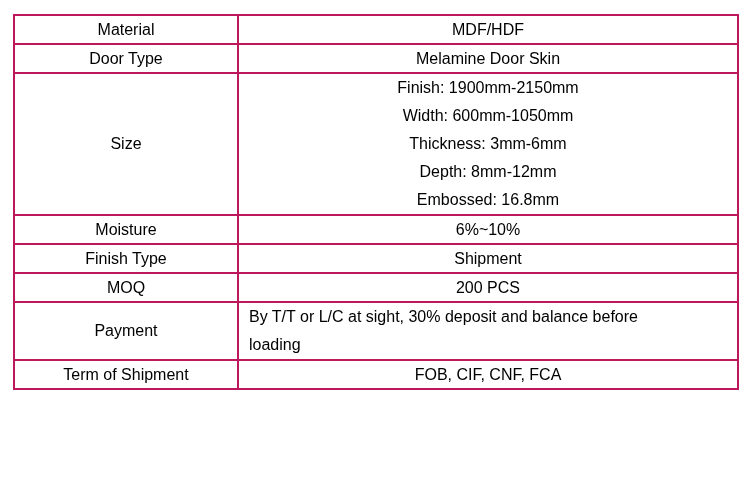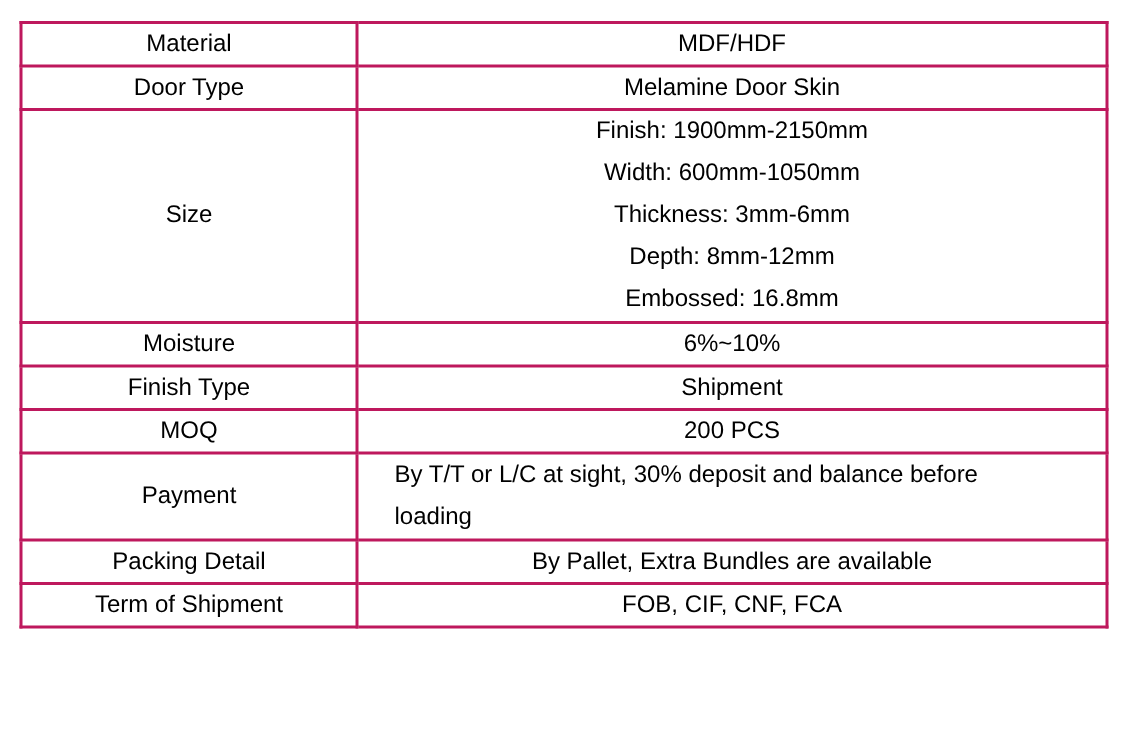--- a/index.html
+++ b/index.html
@@ -46,21 +46,21 @@
   tr.payment-row {
     height: 57px;
   }
   .size-line {
     line-height: 28px;
     text-align: center;
   }
   .payment-text {
     width: 420px;
     text-align: left;
-    padding-left: 24px;
+    padding-left: 10px;
     line-height: 28px;
   }
 </style>
 </head>
 <body>
 
 <table class="spec-table">
   <tbody>
     <tr class="single-row">
       <td class="label-cell">Material</td>
@@ -92,21 +92,17 @@
       <td class="label-cell">MOQ</td>
       <td class="value-cell">200 PCS</td>
     </tr>
     <tr class="payment-row">
       <td class="label-cell">Payment</td>
       <td class="value-cell">
         <div class="payment-text">By T/T or L/C at sight, 30% deposit and balance before loading</div>
       </td>
     </tr>
     <tr class="single-row">
-      <td class="label-cell">Packing Detail</td>
-      <td class="value-cell">By Pallet, Extra Bundles are available</td>
-    </tr>
-    <tr class="single-row">
       <td class="label-cell">Term of Shipment</td>
       <td class="value-cell">FOB, CIF, CNF, FCA</td>
     </tr>
   </tbody>
 </table>
 
 </body></html>

